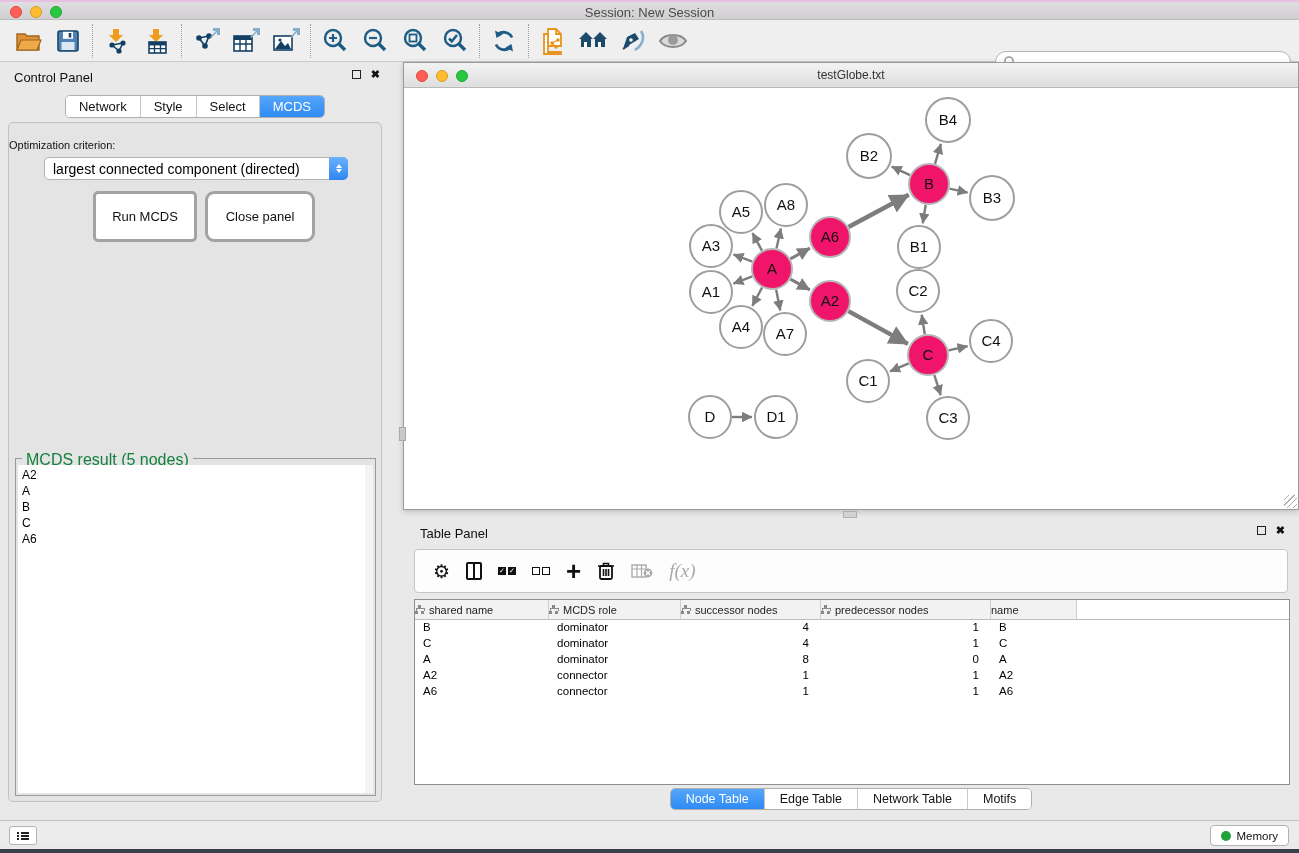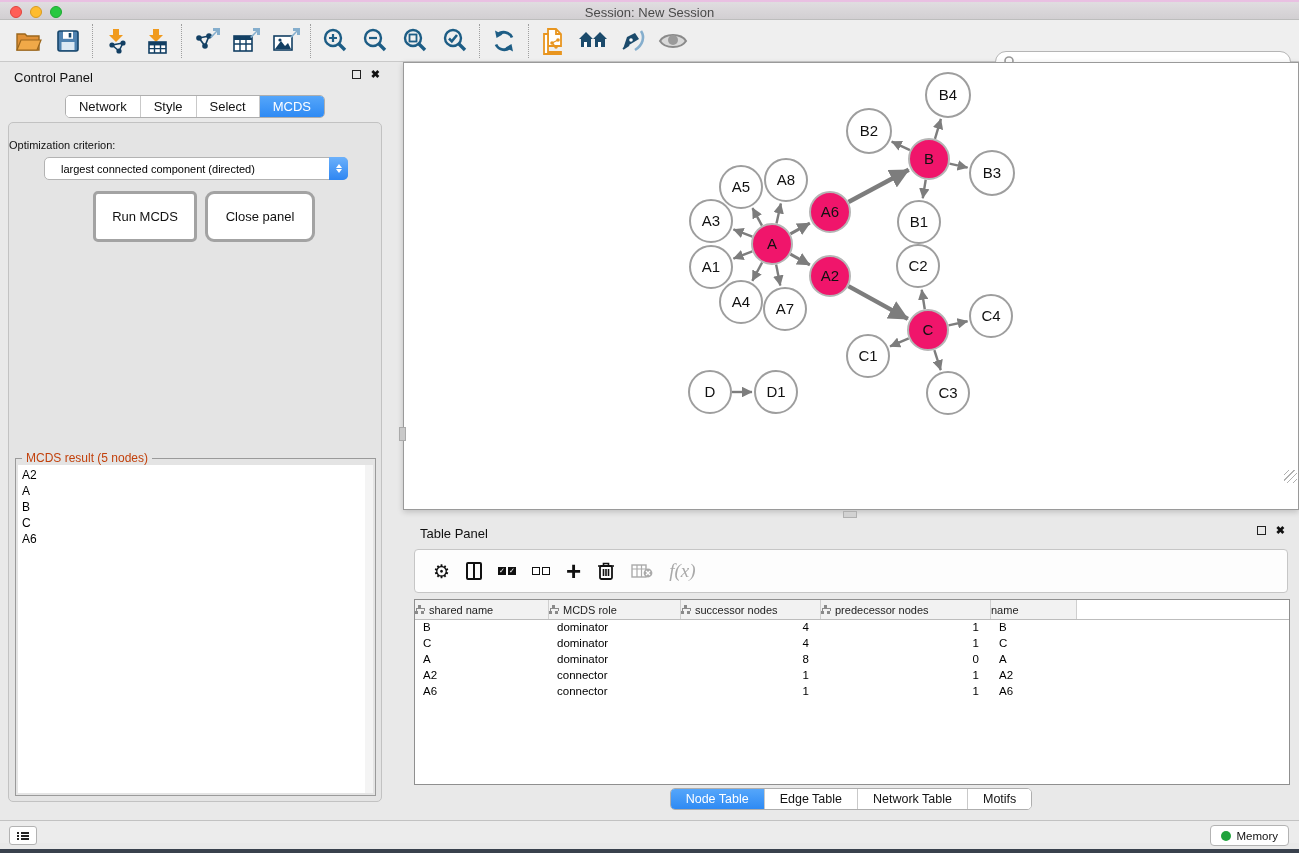--- a/index.html
+++ b/index.html
@@ -45,34 +45,34 @@
   .segtab:first-child { border-left:none; }
   .segtab.active { background:linear-gradient(#55a6fa,#2e8af4); color:#fff; }
   #cp-tabs { position:absolute; left:0; right:0; top:33px; text-align:center; }
   #cp-card { position:absolute; left:8px; top:60px; width:374px; height:680px;
     background:#e4e4e4; border:1px solid #c2c2c2; border-radius:5px; }
   #opt-label { position:absolute; left:0; right:0; top:16px; text-align:left;
     font-size:11px; color:#111; }
   #opt-select { position:absolute; left:35px; top:34px; width:304px; height:23px;
     background:#fff; border:1px solid #b3b3b3; border-radius:5px;
     display:flex; align-items:center; }
-  #opt-select .val { flex:1; font-size:11px; padding-left:16px; white-space:nowrap; }
+  #opt-select .val { flex:1; font-size:14px; padding-left:8px; white-space:nowrap; }
   #opt-select .stepper { width:19px; height:23px; margin-right:-1px;
     background:linear-gradient(#6cb1fb,#2e86f2); border-radius:0 5px 5px 0;
     display:flex; flex-direction:column; align-items:center; justify-content:center; gap:1px; }
   .tri-up { width:0; height:0; border-left:3.5px solid transparent; border-right:3.5px solid transparent; border-bottom:4.5px solid #fff; }
   .tri-down { width:0; height:0; border-left:3.5px solid transparent; border-right:3.5px solid transparent; border-top:4.5px solid #fff; }
   .mac-btn { background:#fff; border:3px solid #a3a3a3; border-radius:5px;
     font-size:13px; color:#111; padding:15px 14px; }
   #run-btn { position:absolute; left:84px; top:68px; width:104px; }
   #close-btn { position:absolute; left:196px; top:68px; width:110px;border-radius:9px; }
   #result-group { position:absolute; left:6px; top:335px; width:361px; height:338px;
     border:1px solid #9a9a9a; }
   #result-title { position:absolute; left:6px; top:-8px; background:#e4e4e4;
-    font-size:12px; padding:0 4px; color:#c2410c; }
+    font-size:16px; padding:0 4px; color:#15803d; }
   #result-list { position:absolute; left:2px; top:6px; right:10px; bottom:2px;
     background:#fff; font-size:12px; padding:2px 0 0 4px; line-height:16px; overflow:hidden; }
   #result-scroll { position:absolute; top:6px; right:2px; width:8px; bottom:2px; background:#f4f4f4; }
 
   
   #net-window { left:403px; top:62px; width:896px; height:448px;
     background:#fff; border:1px solid #9a9a9a; box-shadow:0 2px 6px rgba(0,0,0,0.18); }
   #net-titlebar { position:relative; height:25px; background:linear-gradient(#f3f3f3,#dedede);
     border-bottom:1px solid #b9b9b9; }
   #net-title { position:absolute; left:0; right:0; top:5px; text-align:center; font-size:12px; color:#333; }
@@ -331,20 +331,28 @@
             <div>B</div>
             <div>C</div>
             <div>A6</div>
           </div>
         <div id="result-scroll"></div>
       </div>
     </div>
   </div>
 
   <div id="net-window" class="abs">
+    <div id="net-titlebar">
+      <div class="lights" style="top:7px; left:12px;">
+        <span class="light red"></span>
+        <span class="light yellow"></span>
+        <span class="light green"></span>
+      </div>
+      <div id="net-title">testGlobe.txt</div>
+    </div>
     <div id="net-canvas">
       <svg width="894" height="421" viewBox="0 0 894 421">
         <defs>
           <marker id="arw" viewBox="0 0 10 10" refX="9.5" refY="5" markerWidth="4.4" markerHeight="4.4" orient="auto">
             <path d="M0 0L10 5L0 10z" fill="#7d7d7d"></path>
           </marker>
         </defs>
         <g id="edge-layer">
             <line x1="357.96678911489033" y1="162.55183804995966" x2="348.4665267258396" y2="145.08361365718898" stroke="#7d7d7d" stroke-width="2.4" marker-end="url(#arw)"></line>
             <line x1="372.4876344549141" y1="160.4850996346785" x2="376.87127490866965" y2="140.4456004175103" stroke="#7d7d7d" stroke-width="2.4" marker-end="url(#arw)"></line>

